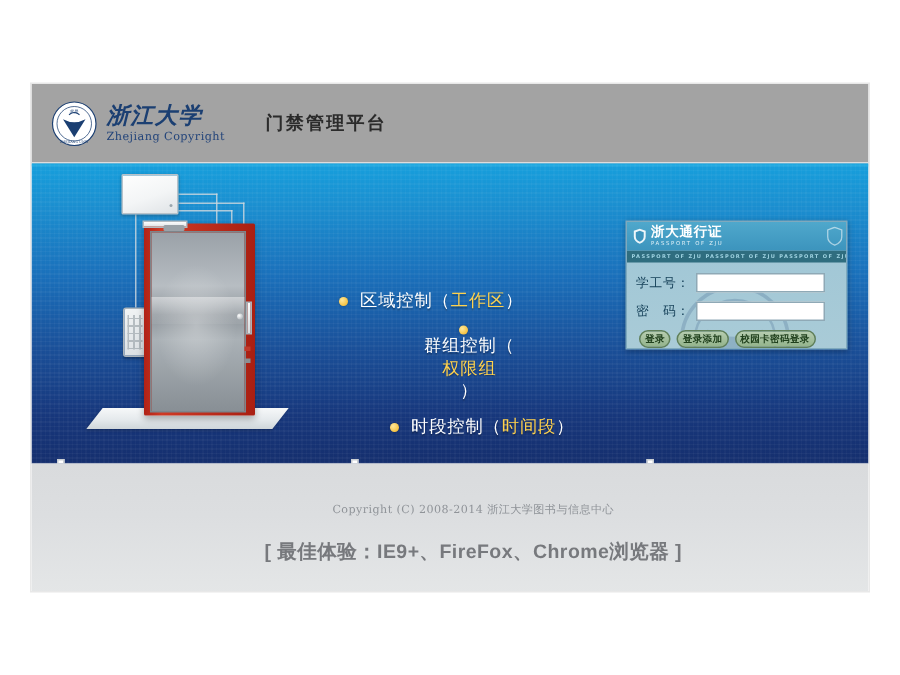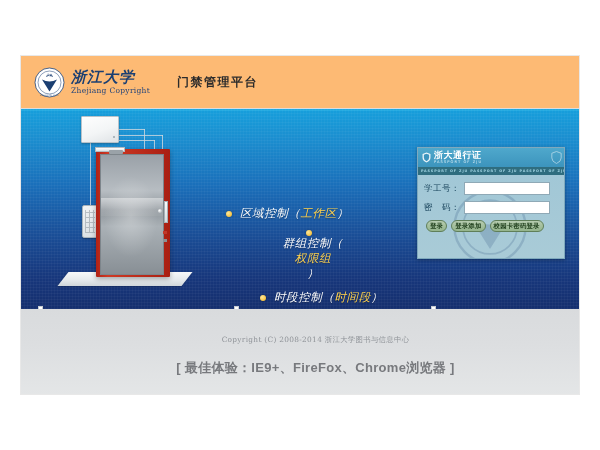--- a/index.html
+++ b/index.html
@@ -15,21 +15,21 @@
     width: 560px; height: 340px;
     background: #ffffff;
     border: 1px solid #e8e8e8;
     overflow: hidden;
   }
 
   
   .header {
     position: relative;
     height: 53px;
-    background: #fdba74;
+    background: #a3a3a3;
     display: flex; align-items: center;
   }
   .logo-wrap { display: flex; align-items: center; margin-left: 13px; }
   .seal { width: 31px; height: 31px; flex: 0 0 auto; }
   .brand-cn-wrap { margin-left: 6px; line-height: 1; }
   .brand-cn {
     font-family: "DejaVu Serif", "Liberation Serif", serif;
     font-size: 15px; font-weight: bold; font-style: italic;
     color: #1b3f72; letter-spacing: 1px; white-space: nowrap;
   }
@@ -165,41 +165,41 @@
   .door-led1 { top: 122px; }
   .door-led2 { top: 130px; background: #8c8f93; }
 
   
   .slogan {
     position: absolute; left: 196px; top: 47px;
     font-size: 18.5px; font-weight: bold; color: #ffffff;
     letter-spacing: 2px; white-space: nowrap;
     text-shadow: 0 1px 2px rgba(0,0,0,.35);
   }
-  .bullets { position: absolute; left: 205px; top: 97px; font-style: italic; }
+  .bullets { position: absolute; left: 205px; top: 84px; }
   .bullet {
     display: flex; align-items: center;
     font-size: 11.5px; color: #ffffff; white-space: nowrap;
     margin-bottom: 9px; letter-spacing: .6px;
     text-shadow: 0 1px 1px rgba(0,0,0,.3);
   }
   .bullet.i2 { margin-left: 17px; flex-direction: column; }
   .bullet.i3 { margin-left: 34px; }
   .dot {
     width: 6px; height: 6px; border-radius: 50%;
     background: radial-gradient(circle at 35% 35%, #ffe89a, #f2b21c);
     margin-right: 8px; flex: 0 0 auto;
     box-shadow: 0 0 2px rgba(0,0,0,.25);
   }
   .hl { color: #ffd24d; }
 
   
   .login {
     position: absolute; left: 396px; top: 38px;
-    width: 148px; height: 112px;
+    width: 148px; height: 86px;
     background: linear-gradient(180deg, #9fc6d6 0%, #a9cbd7 100%);
     border: 1px solid #7fa9bd;
     box-shadow: 0 1px 4px rgba(0,0,0,.3);
     overflow: hidden;
   }
   .login-head {
     position: relative; height: 19px;
     background: linear-gradient(180deg, #4fa8cc 0%, #3c94bd 100%);
     display: flex; align-items: center; padding-left: 4px;
   }

